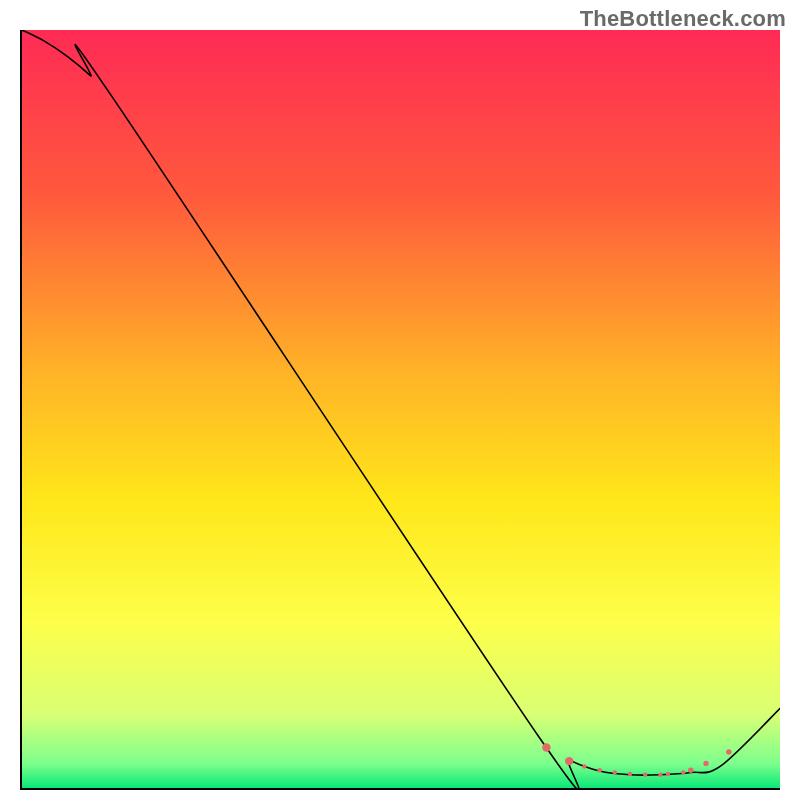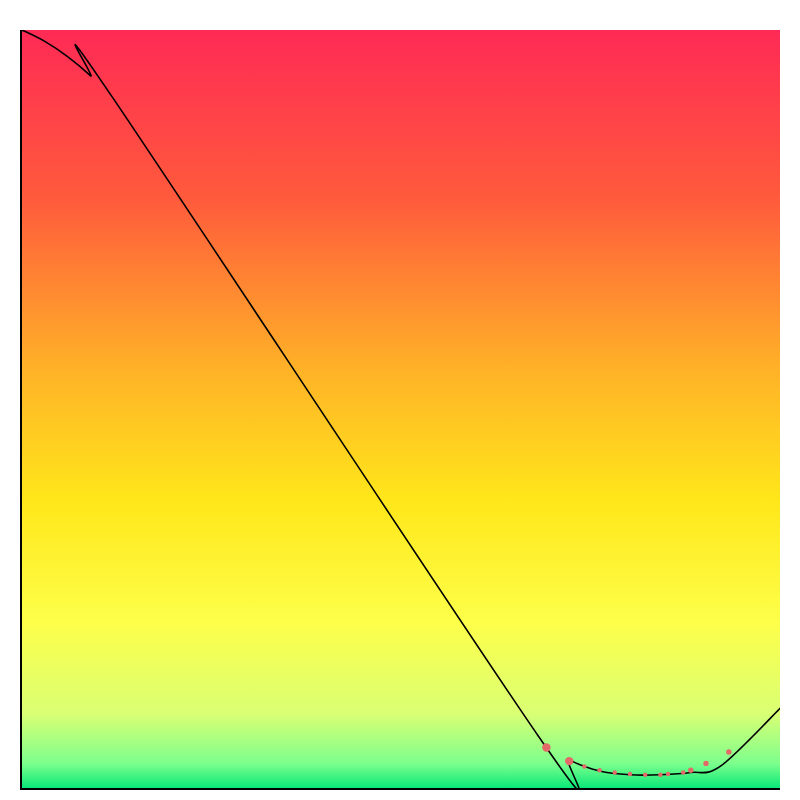--- a/index.html
+++ b/index.html
@@ -40,20 +40,21 @@
     overflow: hidden;
   }
   .plot svg {
     display: block;
   }
 </style>
 </head>
 <body>
 
 <div class="frame">
+  <div class="watermark">TheBottleneck.com</div>
 
   <div class="plot">
     <svg id="chart-svg" width="760" height="760" viewBox="0 0 100 100" preserveAspectRatio="none">
       <defs>
         <linearGradient id="bg-grad" x1="0" y1="0" x2="0" y2="1">
             <stop offset="0%" stop-color="#ff2a55"></stop>
             <stop offset="22%" stop-color="#ff5a3c"></stop>
             <stop offset="45%" stop-color="#ffb327"></stop>
             <stop offset="62%" stop-color="#ffe71a"></stop>
             <stop offset="78%" stop-color="#fdff4a"></stop>

